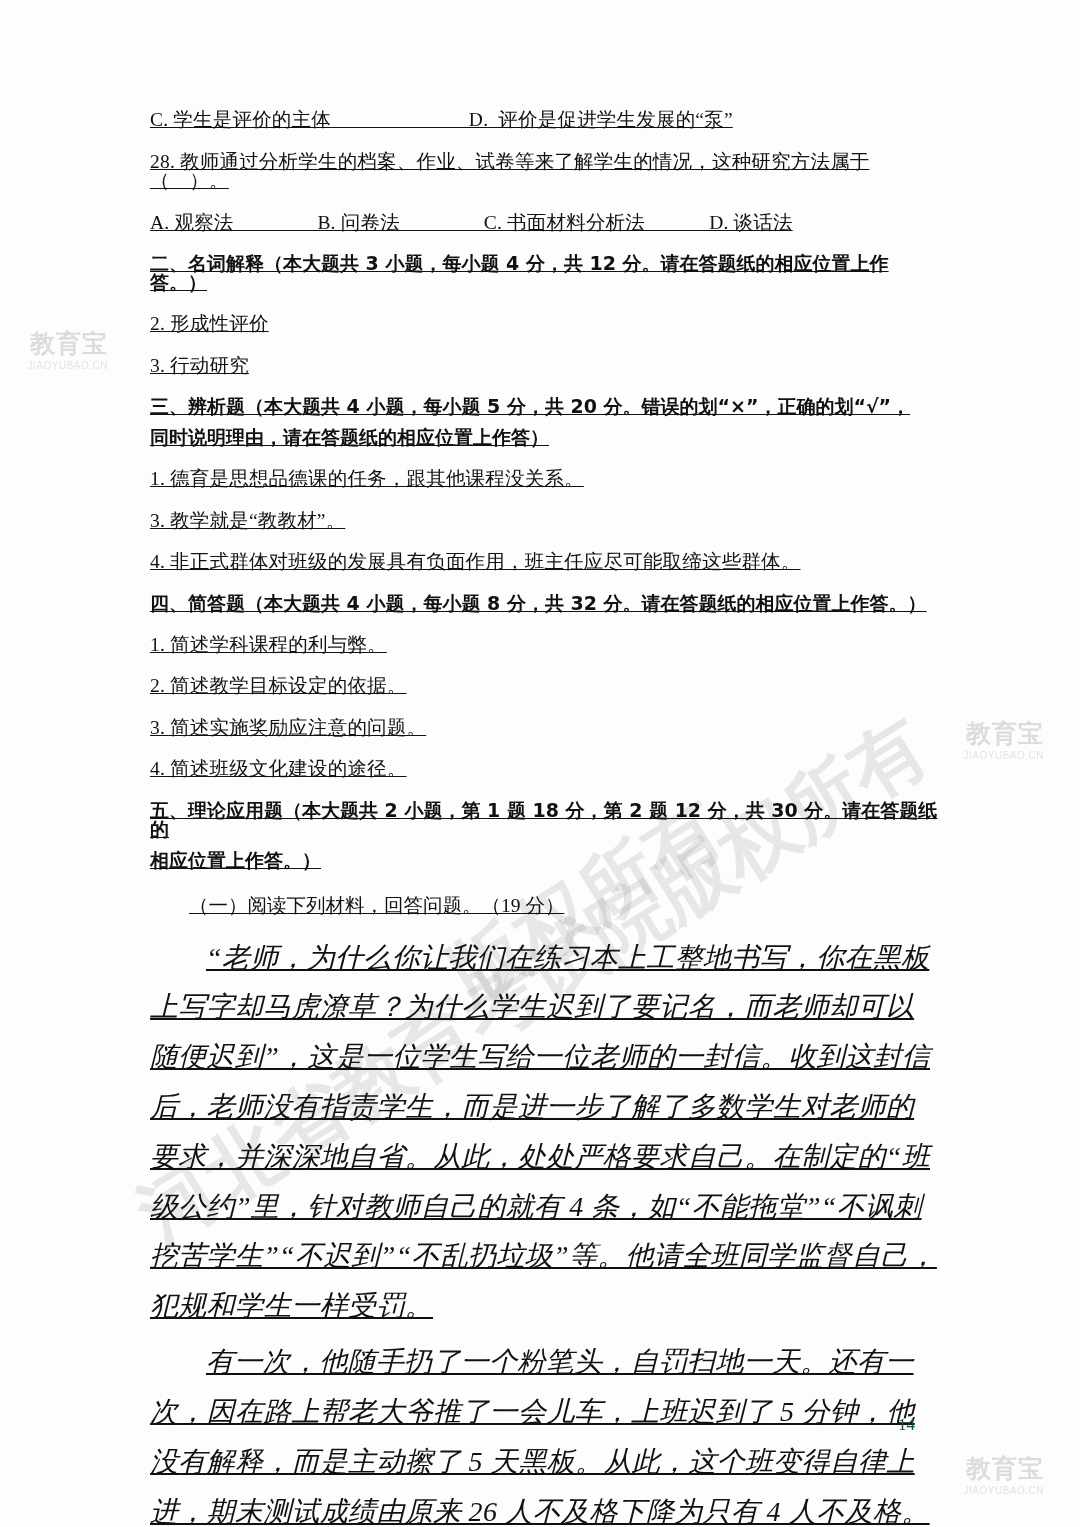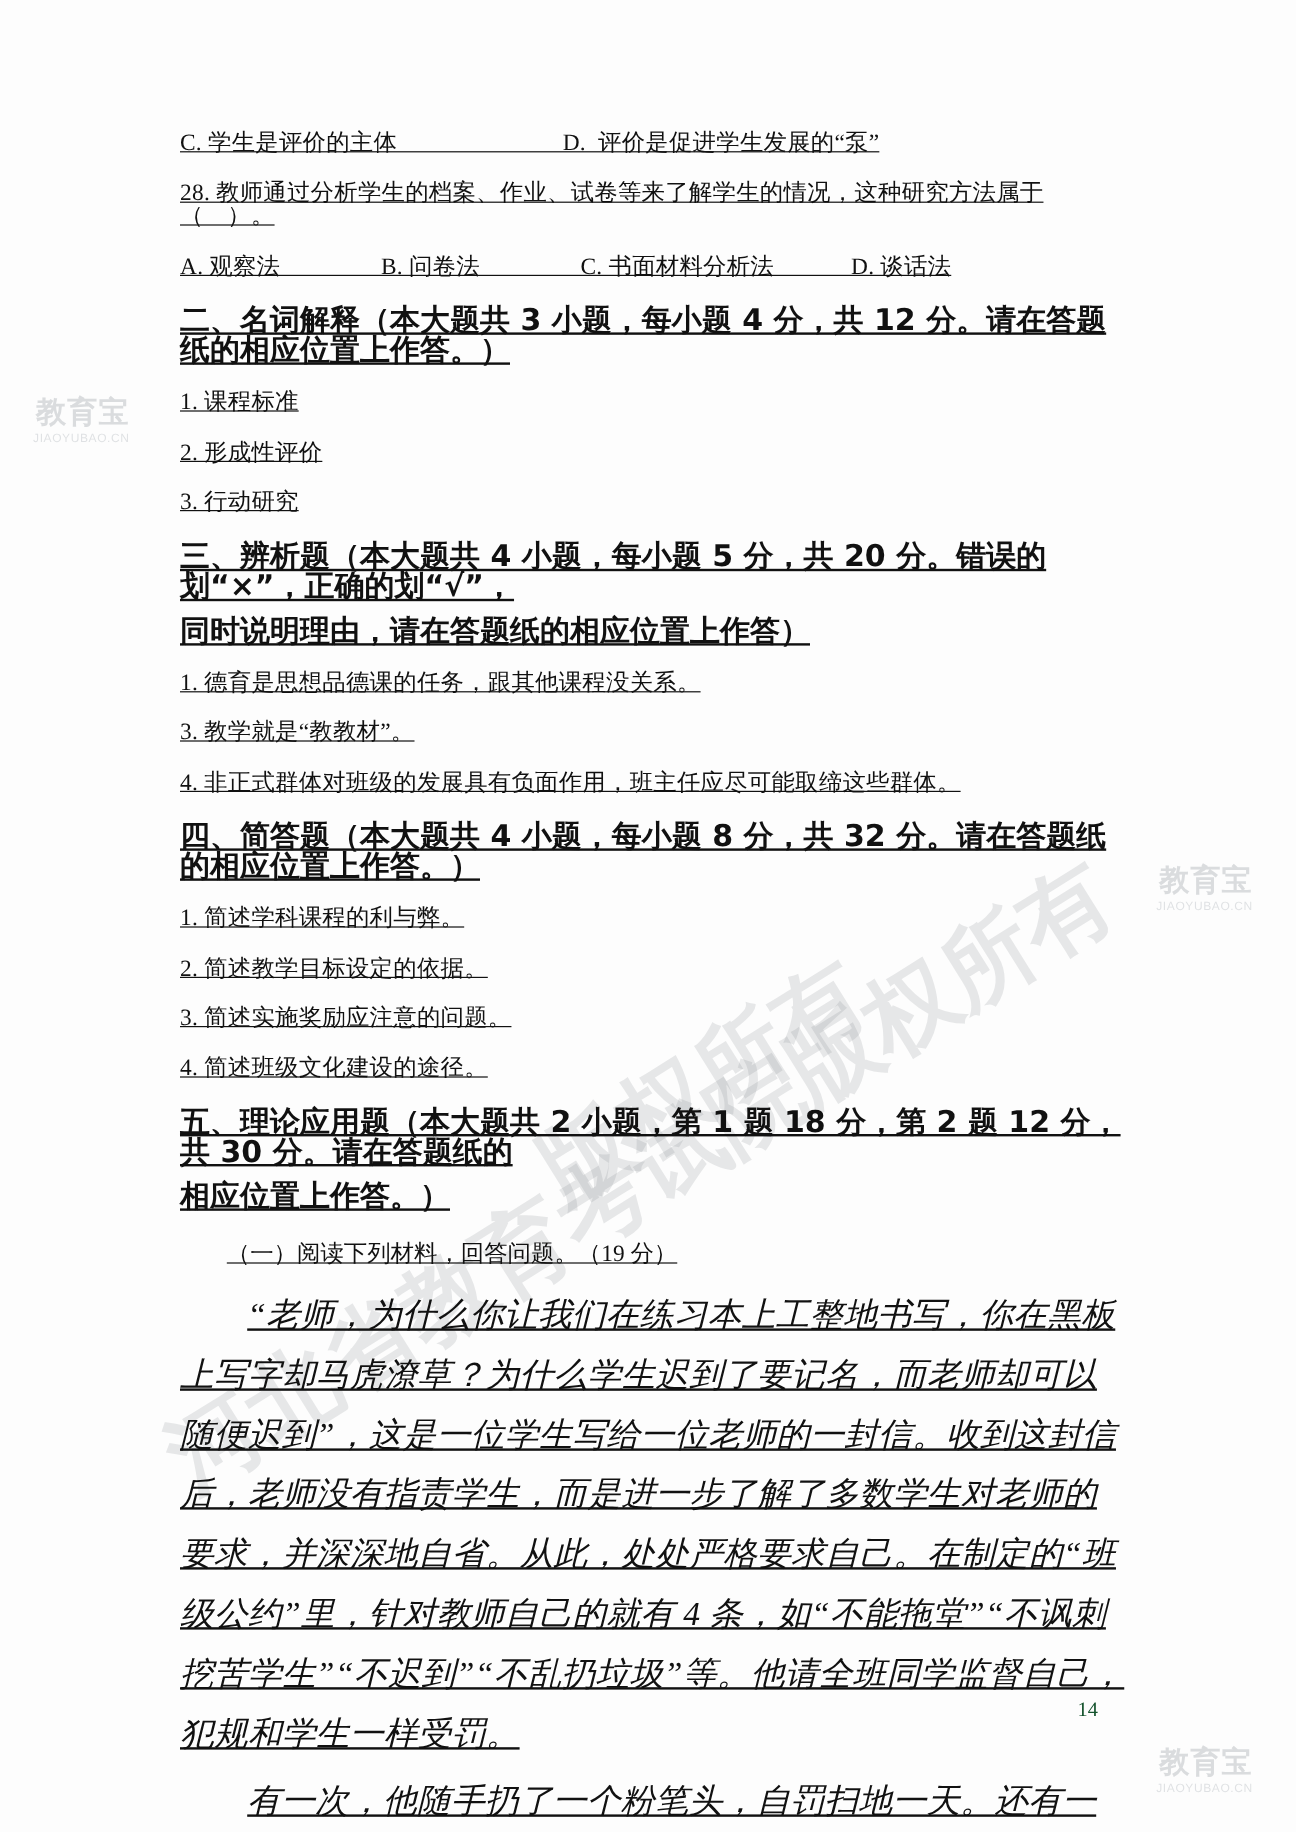--- a/index.html
+++ b/index.html
@@ -32,21 +32,21 @@
   .line {
     font-size: 19.5px;
     line-height: 1.0;
     margin: 0 0 22px 0;
     white-space: pre-wrap;
     letter-spacing: 0.2px;
   }
   .bold {
     font-weight: bold;
     font-family: "DejaVu Sans", "Liberation Sans", sans-serif;
-    font-size: 25px;
+    font-size: 19px;
     letter-spacing: 0px;
   }
   .bold-2 {
     margin-top: -10px;
   }
   .mcq-line {
     font-size: 19.5px;
     margin: 0 0 22px 0;
   }
   .essay-para {
@@ -135,21 +135,20 @@
   <div class="content">
 
     <p class="line mcq-line">C. 学生是评价的主体　　　　　　　D.  评价是促进学生发展的“泵”</p>
 
     <p class="line">28. 教师通过分析学生的档案、作业、试卷等来了解学生的情况，这种研究方法属于（　）。</p>
 
     <p class="line mcq-line">A. 观察法　　　　 B. 问卷法　　　　 C. 书面材料分析法　　　 D. 谈话法</p>
 
     <p class="line bold">二、名词解释（本大题共 3 小题，每小题 4 分，共 12 分。请在答题纸的相应位置上作答。）</p>
 
-    <p class="line">1. 课程标准</p>
     <p class="line">2. 形成性评价</p>
     <p class="line">3. 行动研究</p>
 
     <p class="line bold">三、辨析题（本大题共 4 小题，每小题 5 分，共 20 分。错误的划“×”，正确的划“√”，</p>
     <p class="line bold bold-2">同时说明理由，请在答题纸的相应位置上作答）</p>
 
     <p class="line">1. 德育是思想品德课的任务，跟其他课程没关系。</p>
     <p class="line">3. 教学就是“教教材”。</p>
     <p class="line">4. 非正式群体对班级的发展具有负面作用，班主任应尽可能取缔这些群体。</p>
 

